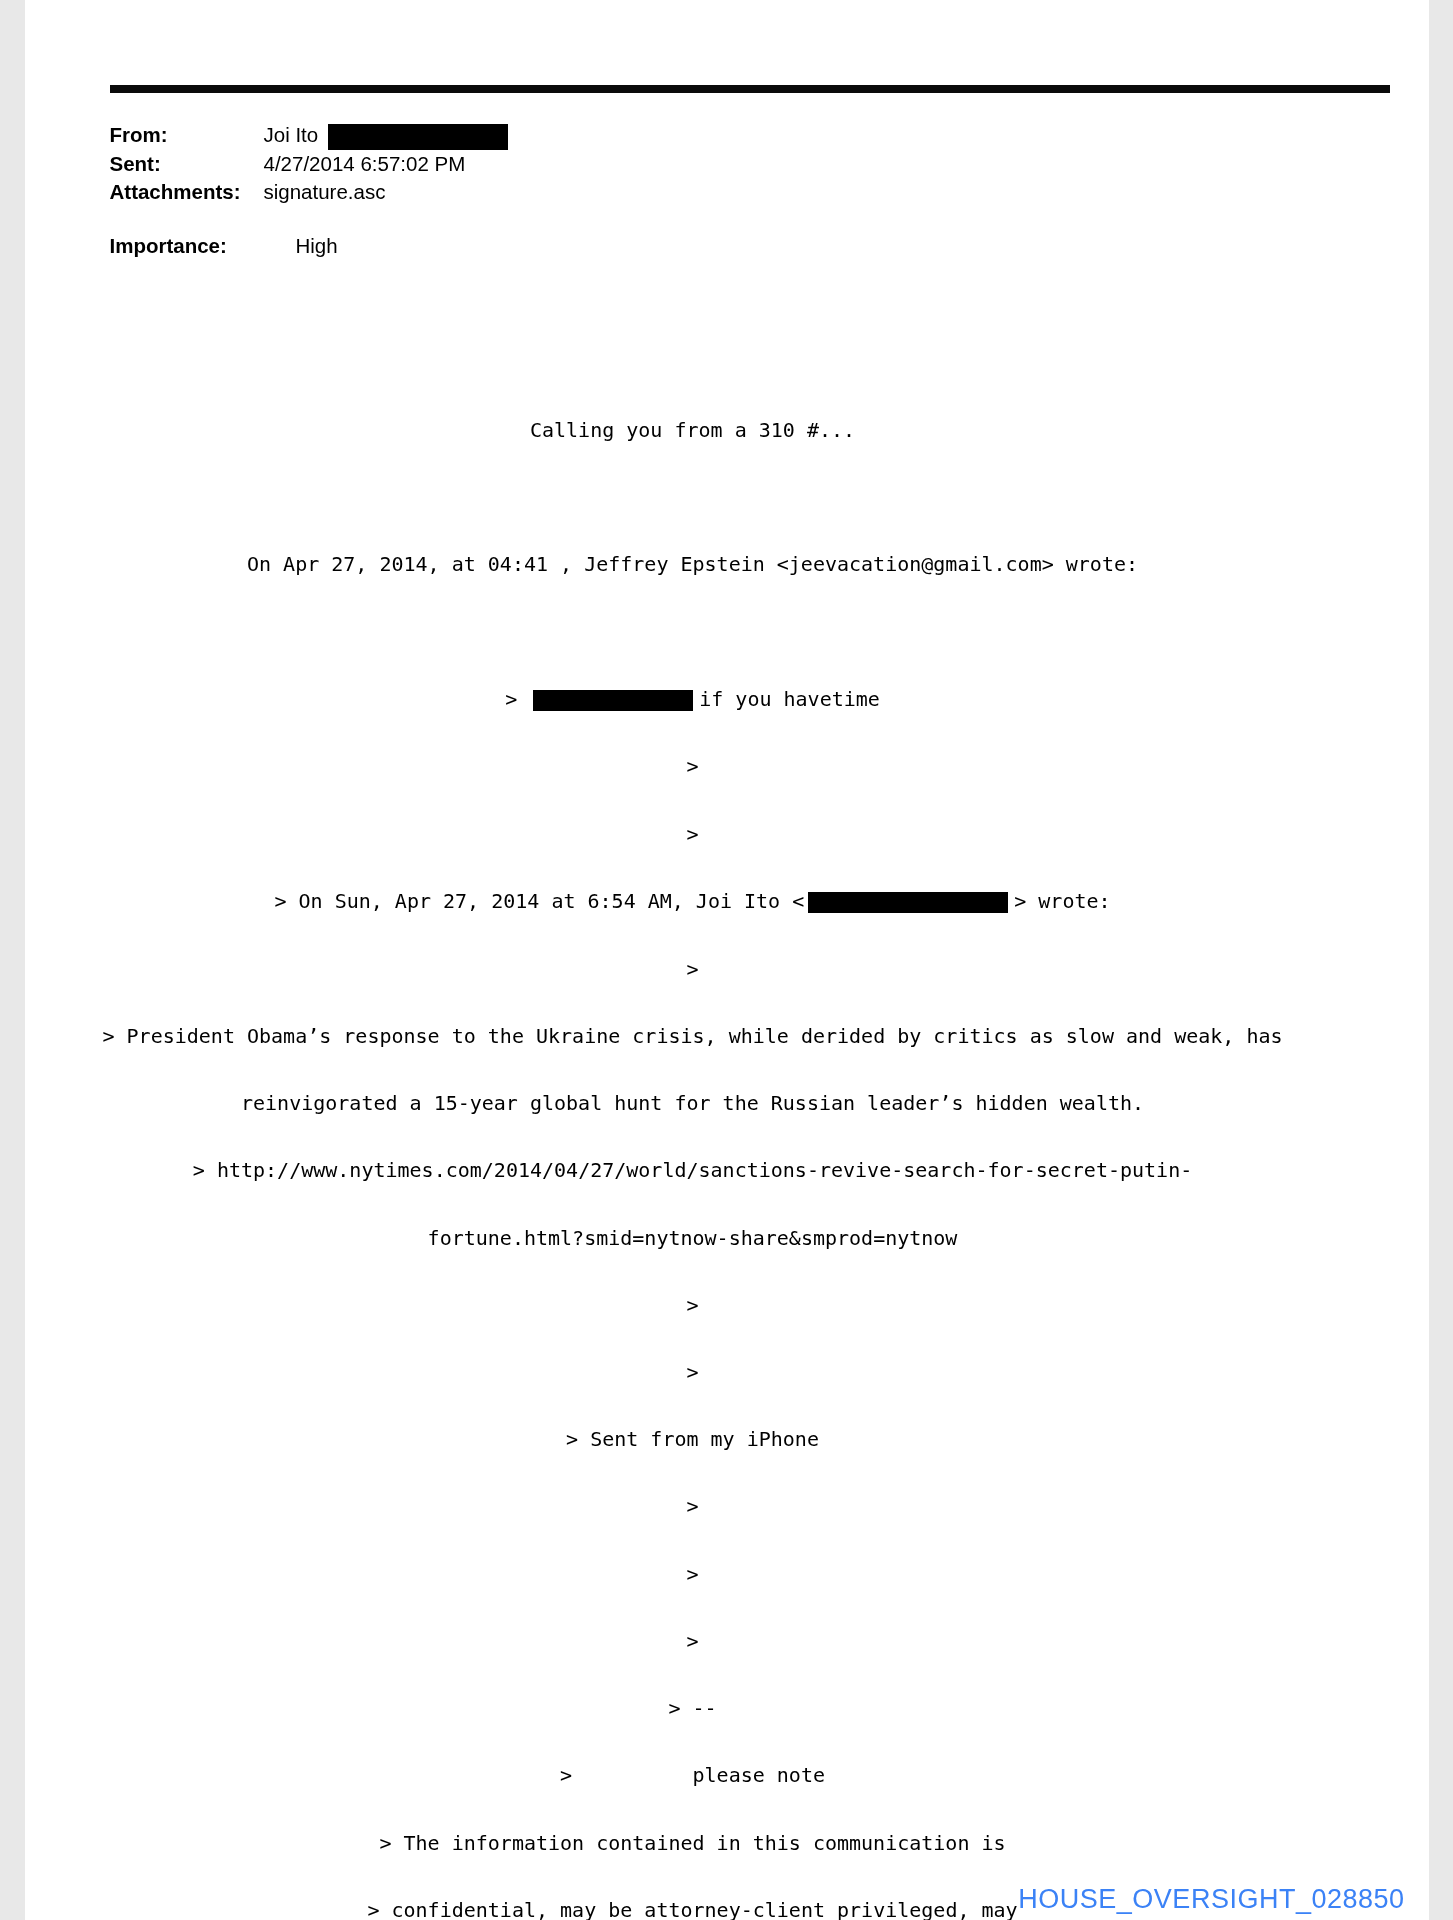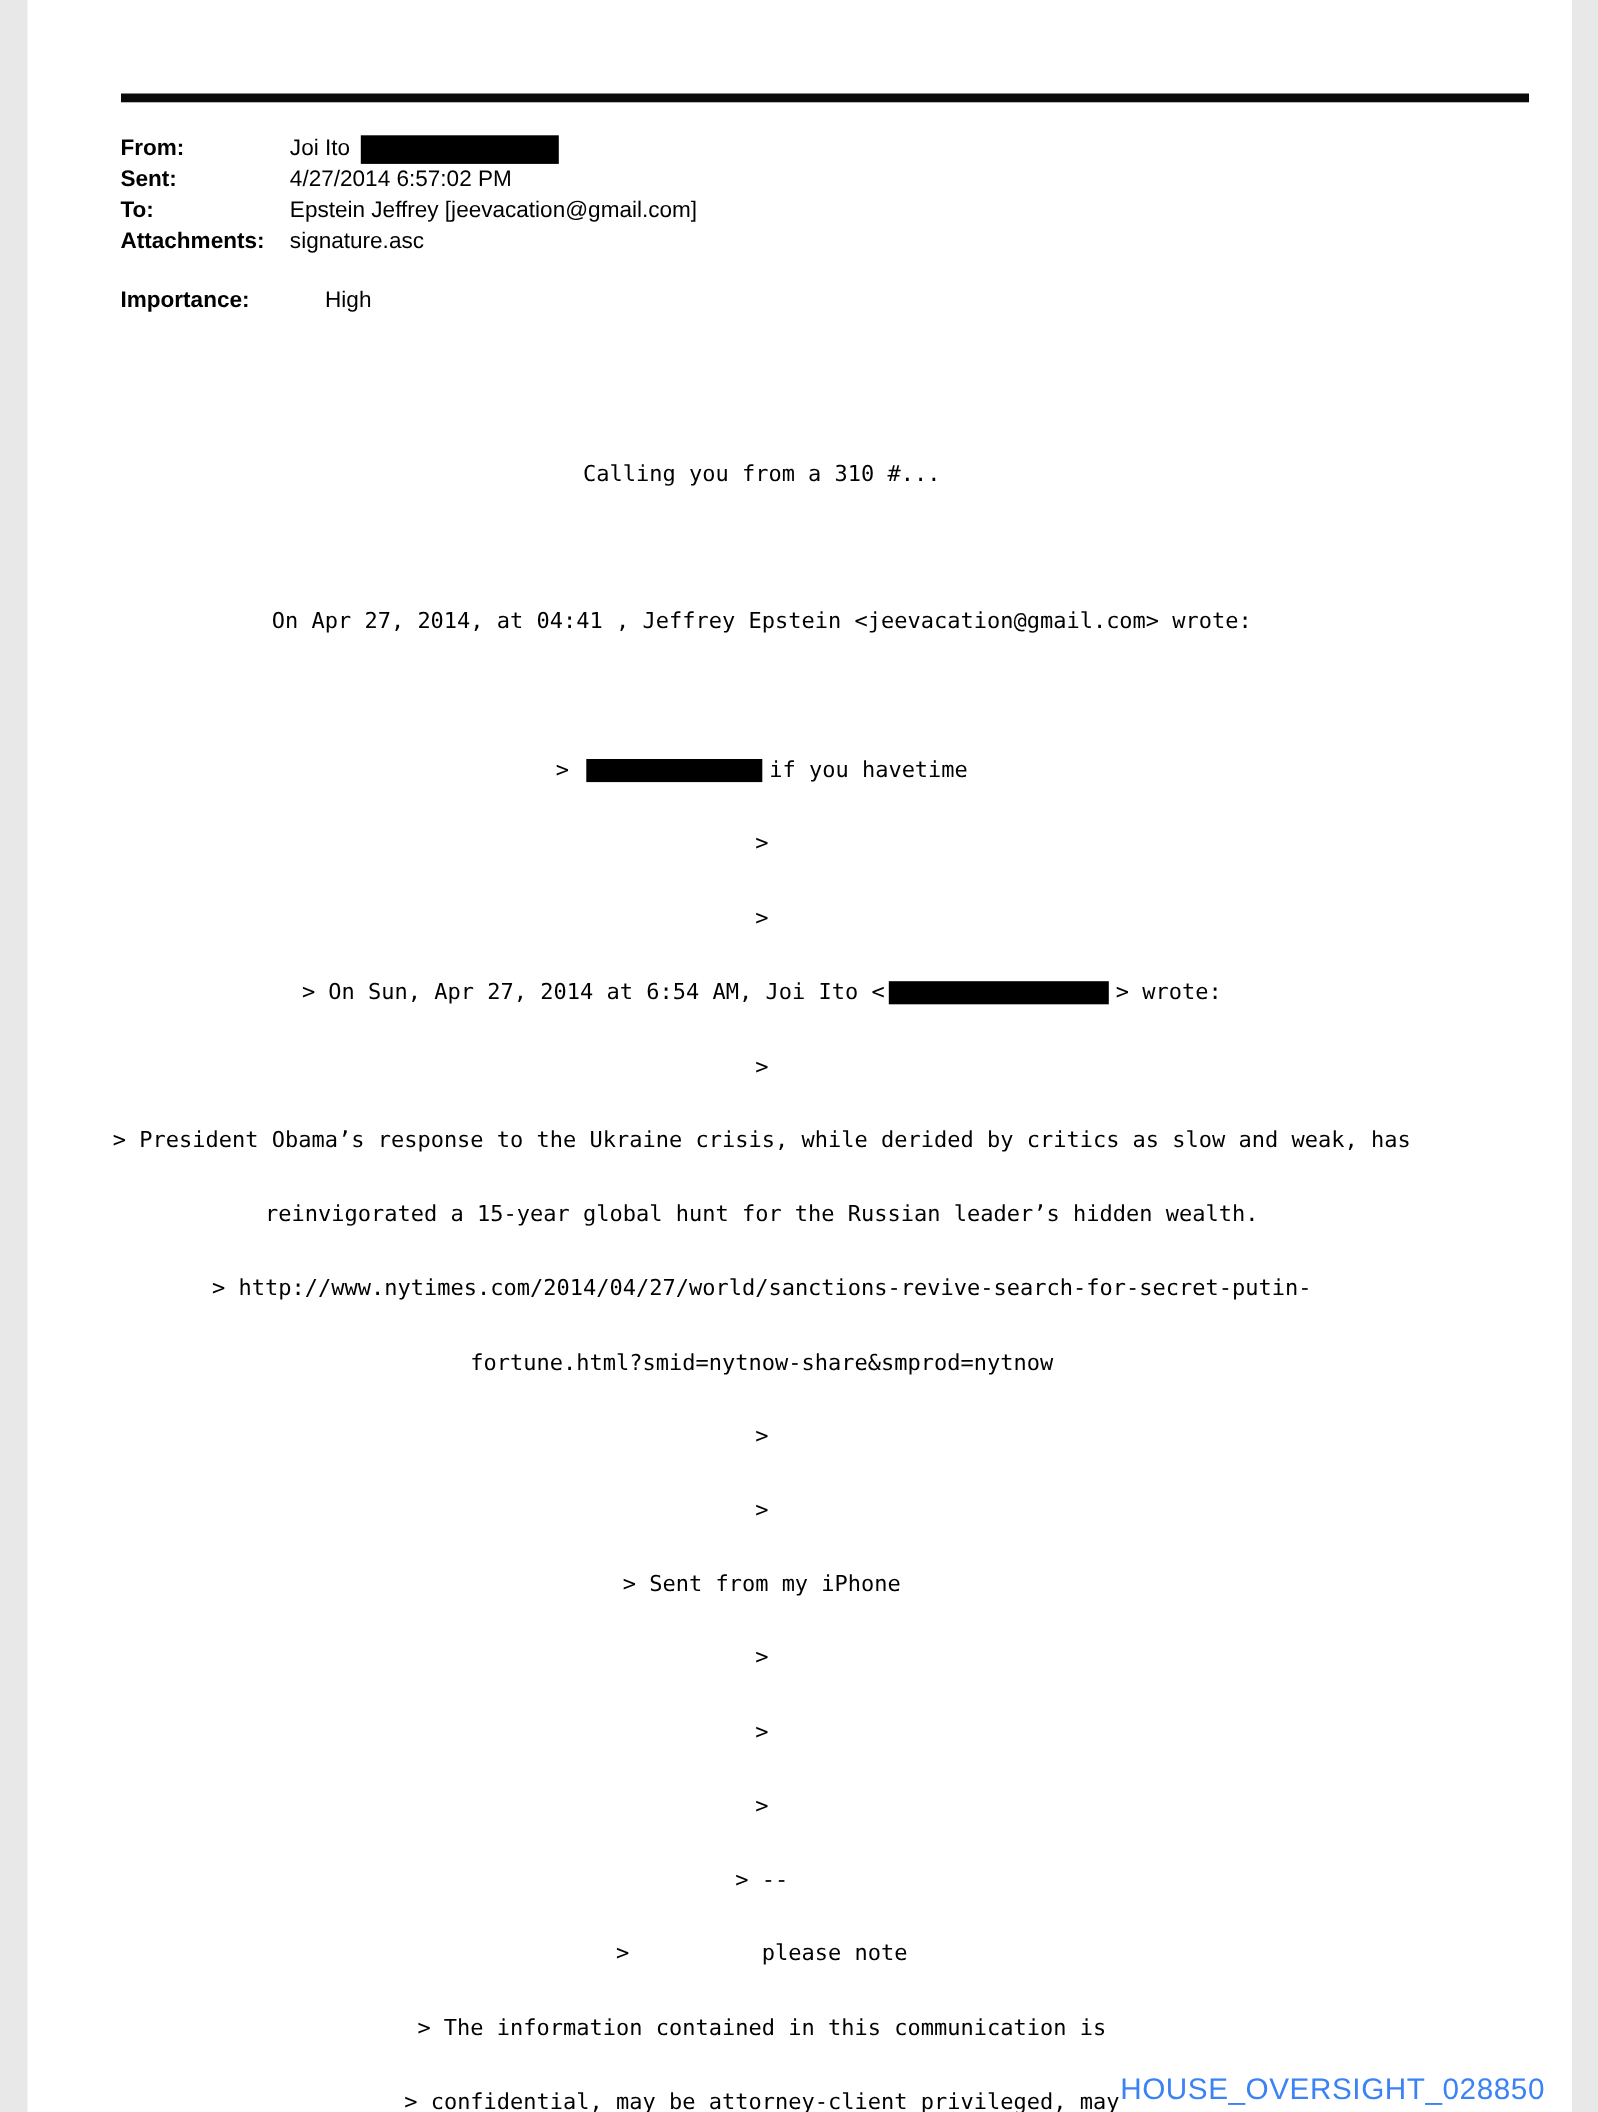--- a/index.html
+++ b/index.html
@@ -52,24 +52,20 @@
   <div class="hdr">
     <div class="hrow">
         <span class="hlabel">From:</span>
         <span class="hvalue"><span>Joi Ito</span><span class="redact hredact"></span></span>
       </div>
     <div class="hrow">
         <span class="hlabel">Sent:</span>
         <span class="hvalue">4/27/2014 6:57:02 PM</span>
       </div>
     <div class="hrow">
-        <span class="hlabel">To:</span>
-        <span class="hvalue">Epstein Jeffrey [jeevacation@gmail.com]</span>
-      </div>
-    <div class="hrow">
         <span class="hlabel">Attachments:</span>
         <span class="hvalue">signature.asc</span>
       </div>
     <div class="hrow importance-row">
         <span class="hlabel">Importance:</span>
         <span class="hvalue">High</span>
       </div>
   </div>
 
   <div class="bodytext">

